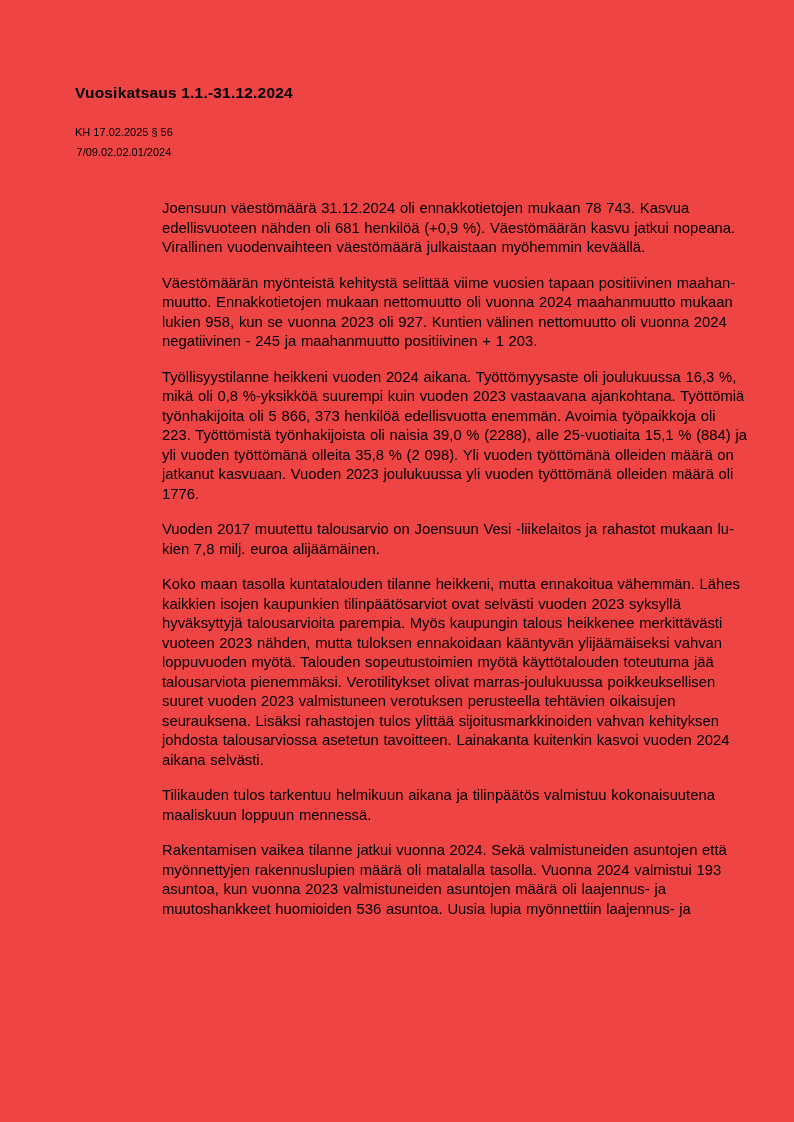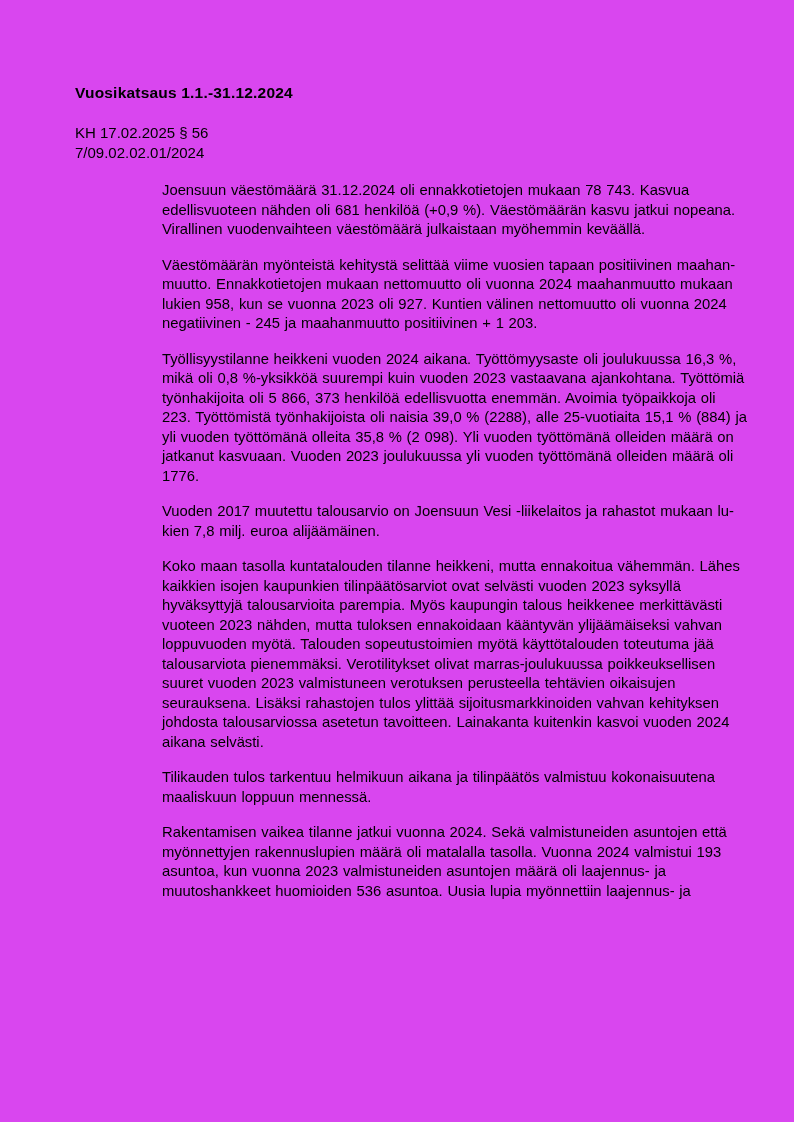--- a/index.html
+++ b/index.html
@@ -9,43 +9,44 @@
       height: 1122px;
       position: relative;
       font-family: "Liberation Sans", "DejaVu Sans", sans-serif;
       color: #000000;
       overflow: hidden;
     }
     .doc-page {
       position: absolute;
       left: 0; top: 0;
       width: 794px; height: 1122px;
-      background: #d946ef;
+      background: #ef4444;
     }
     .doc-title {
       position: absolute;
       left: 75px;
       top: 84px;
       font-size: 15.5px;
       font-weight: bold;
       letter-spacing: 0.2px;
       white-space: nowrap;
     }
     .doc-refs {
       position: absolute;
       left: 75px;
       top: 123px;
-      font-size: 15px;
+      font-size: 11px;
       line-height: 19.5px;
+      text-align: center;
     }
     .doc-refs .ref-line { white-space: nowrap; }
     .doc-body {
       position: absolute;
       left: 162px;
-      top: 181px;
+      top: 199px;
       width: 596px;
       font-size: 14.8px;
       line-height: 19.5px;
       text-align: left;
     }
     .para {
       white-space: pre-line;
       margin: 0 0 16px 0;
       word-spacing: 0.6px;
     }

